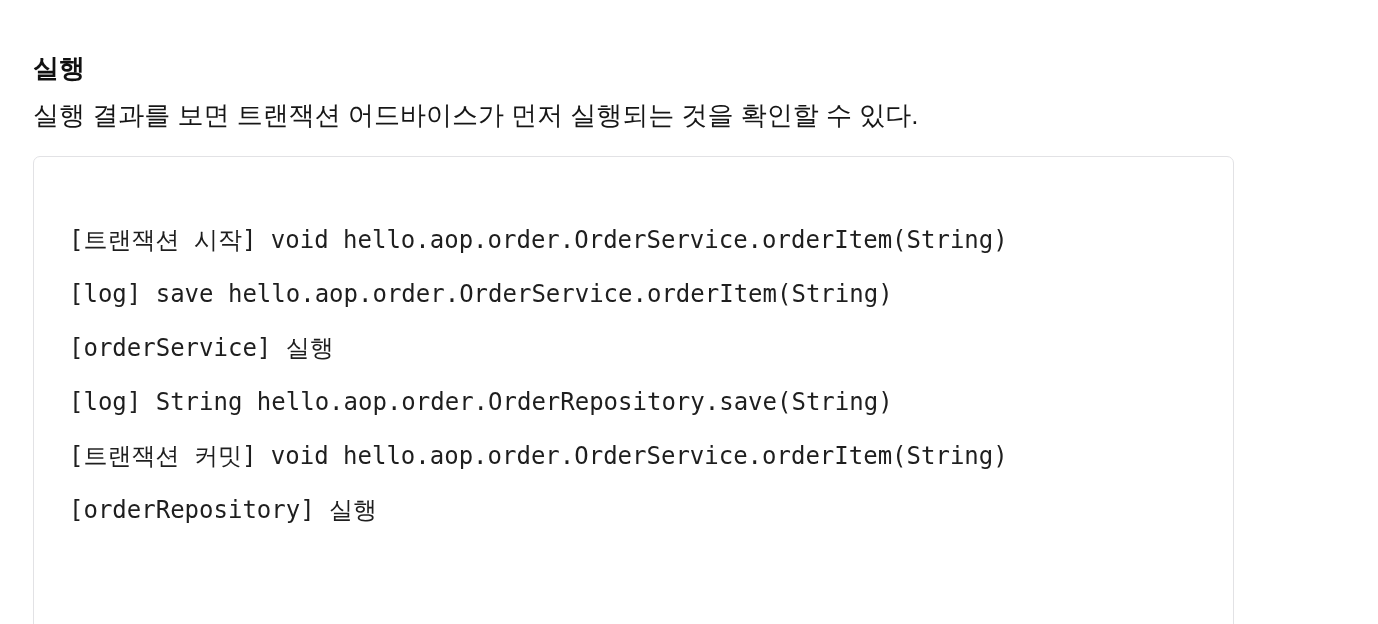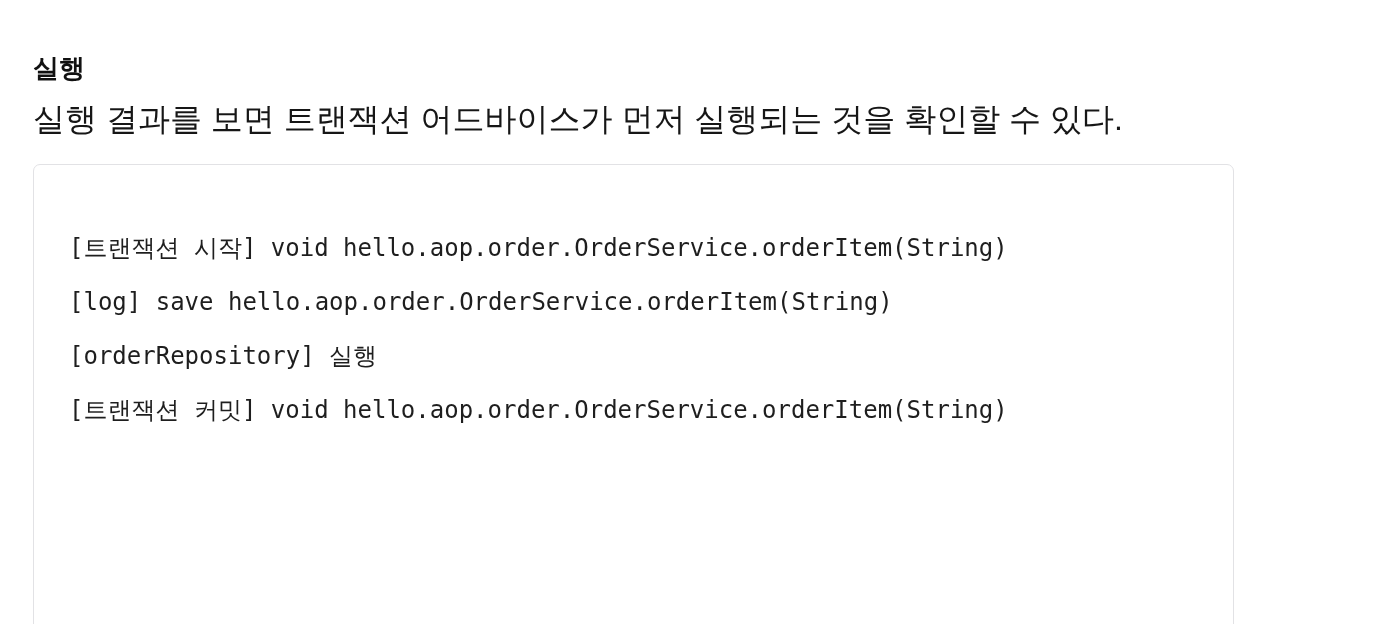--- a/index.html
+++ b/index.html
@@ -20,21 +20,21 @@
     margin-top: 43px;
   }
   .section-heading {
     font-size: 26px;
     font-weight: 700;
     line-height: 1.2;
     margin: 0 0 15px 0;
     color: #111111;
   }
   .section-description {
-    font-size: 32px;
+    font-size: 26px;
     font-weight: 400;
     line-height: 1.3;
     margin: 0 0 23px 0;
     color: #161616;
   }
   .code-block {
     box-sizing: border-box;
     width: 1201px;
     height: 484px;
     border: 1px solid #e2e2e5;
@@ -56,17 +56,19 @@
 
 <div class="page">
   <h2 class="section-heading">실행</h2>
 
   <p class="section-description">실행 결과를 보면 트랜잭션 어드바이스가 먼저 실행되는 것을 확인할 수 있다.</p>
 
   <div class="code-block">
     <div class="code-lines">
         <div class="code-line">[트랜잭션 시작] void hello.aop.order.OrderService.orderItem(String)</div>
         <div class="code-line">[log] save hello.aop.order.OrderService.orderItem(String)</div>
+        <div class="code-line">[orderService] 실행</div>
+        <div class="code-line">[log] String hello.aop.order.OrderRepository.save(String)</div>
+        <div class="code-line">[트랜잭션 커밋] void hello.aop.order.OrderService.orderItem(String)</div>
         <div class="code-line">[orderRepository] 실행</div>
-        <div class="code-line">[트랜잭션 커밋] void hello.aop.order.OrderService.orderItem(String)</div>
       </div>
   </div>
 </div>
 
 </body></html>

